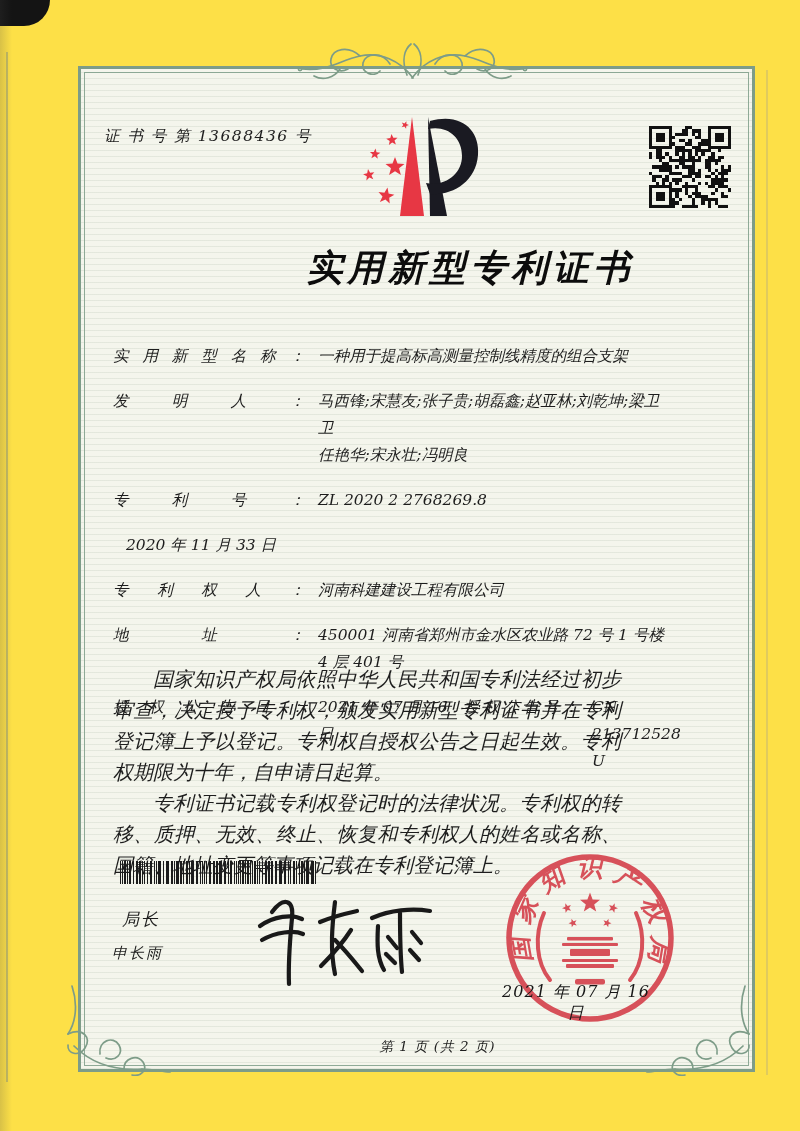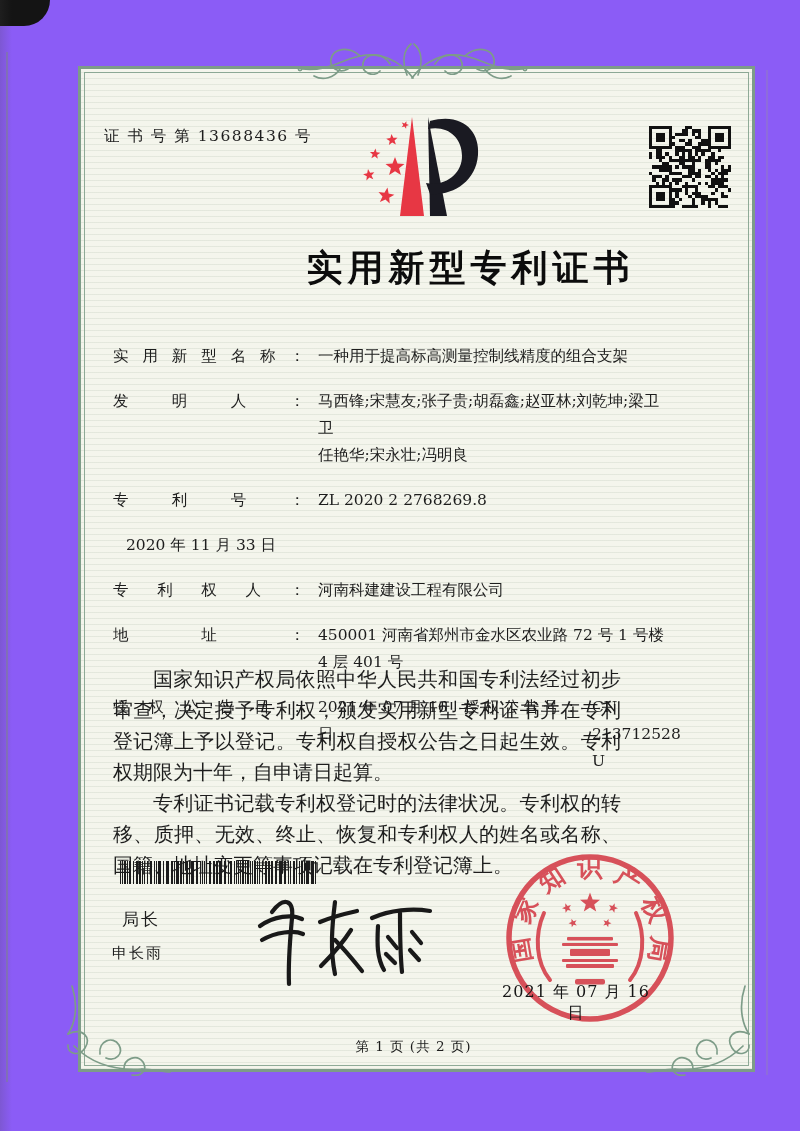--- a/index.html
+++ b/index.html
@@ -1,22 +1,22 @@
 <!DOCTYPE html>
 <html style="--green: #7d9c88; --seal-red: #d5454f; --logo-red: #e73744;"><head>
 <meta charset="utf-8">
 <style>
   :root{
     --green:#7d9c88; --seal-red:#d5454f; --logo-red:#e73744; --ink:#1d1d1d;
   }
   html,body{margin:0;padding:0;background:#e9e9e6;}
   .paper{
     position:relative;width:800px;height:1131px;margin:0 auto;
-    background:#8b5cf6;overflow:hidden;
-    font-family:"DejaVu Serif","Liberation Serif",serif;color:var(--ink);
+    background:#fde047;overflow:hidden;
+    font-family:"DejaVu Serif","Liberation Serif",serif;color:var(--ink);font-style:italic;
   }
   
   .corner-artifact{position:absolute;left:0;top:0;width:50px;height:26px;background:#141414;border-bottom-right-radius:26px;}
   .left-shadow{position:absolute;left:0;top:0;width:12px;height:100%;background:linear-gradient(90deg,rgba(70,70,70,.20),rgba(70,70,70,0));}
   .edge-line-left{position:absolute;left:6px;top:52px;width:2px;height:1030px;background:rgba(125,138,125,.45);}
   .edge-line-right{position:absolute;left:766px;top:70px;width:2px;height:1005px;background:rgba(150,150,150,.28);}
   .crease-1{position:absolute;left:533px;top:66px;width:1px;height:1006px;background:rgba(70,70,70,.07);}
   .crease-2{position:absolute;left:455px;top:300px;width:1px;height:772px;background:rgba(70,70,70,.045);}
   
   .frame{
@@ -48,21 +48,21 @@
   .body-text p{margin:0;text-indent:2em;}
   
   .barcode{position:absolute;left:120px;top:861px;}
   .director-label{position:absolute;left:122px;top:908px;font-size:17px;letter-spacing:2px;}
   .director-name{position:absolute;left:112px;top:944px;font-size:15px;letter-spacing:2px;}
   .signature{position:absolute;left:238px;top:882px;}
   .signature path{stroke:#191919;stroke-width:4.2;fill:none;stroke-linecap:round;stroke-linejoin:round;}
   .seal{position:absolute;left:503px;top:851px;opacity:.93;}
   .seal-date{position:absolute;left:492px;top:982px;width:168px;text-align:center;font-size:16px;letter-spacing:1px;z-index:3;color:#161616;}
   
-  .page-info{position:absolute;left:78px;top:1038px;width:671px;text-align:center;font-size:13.5px;letter-spacing:1px;}
+  .page-info{position:absolute;left:78px;top:1038px;width:671px;text-align:center;font-size:13.5px;letter-spacing:1px;padding-left:24px;}
   .back-note{position:absolute;left:0;top:1089px;width:800px;text-align:center;font-size:15px;letter-spacing:3px;color:#2a2a2a;}
 </style>
 </head>
 <body>
 
 <div class="paper">
 
   <div class="corner-artifact"></div>
   <div class="left-shadow"></div>
   <div class="edge-line-left"></div>

